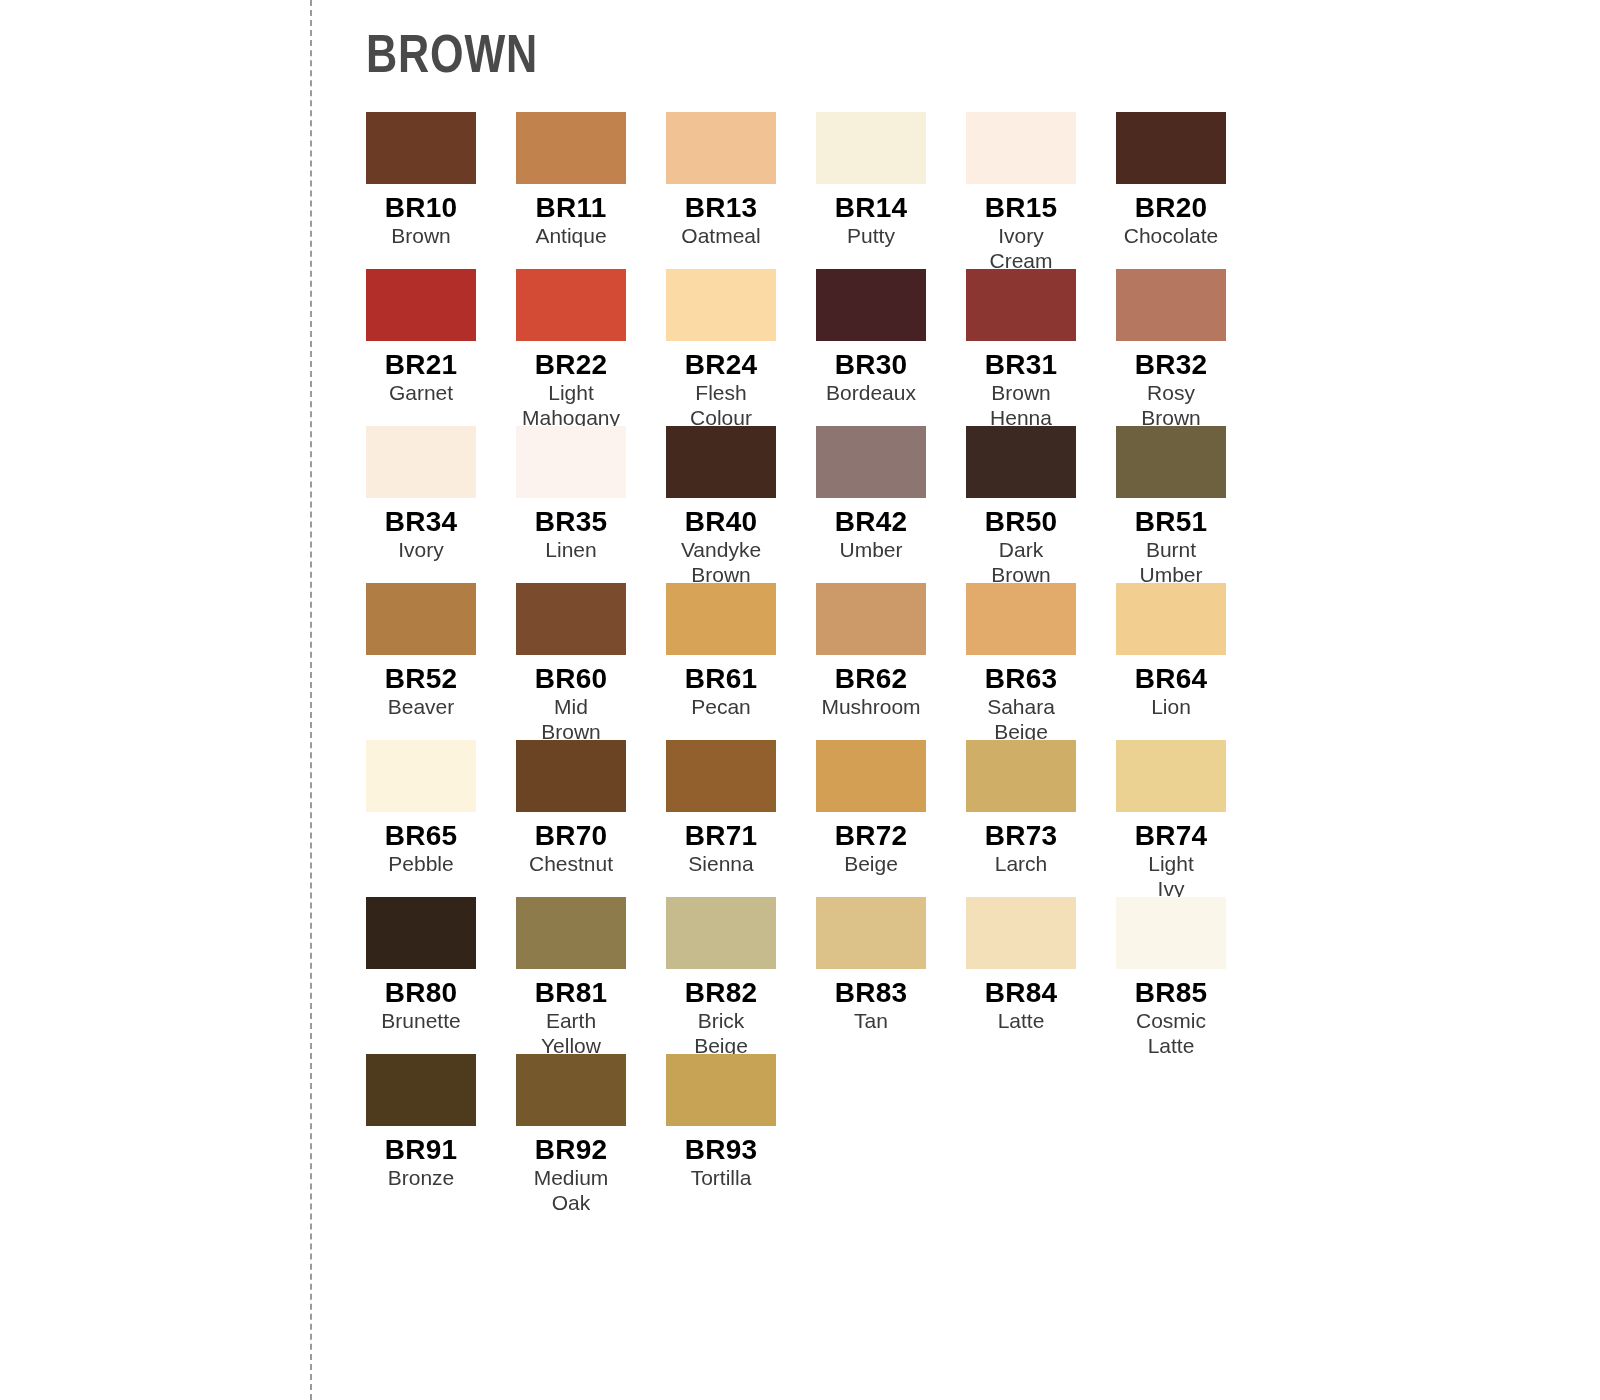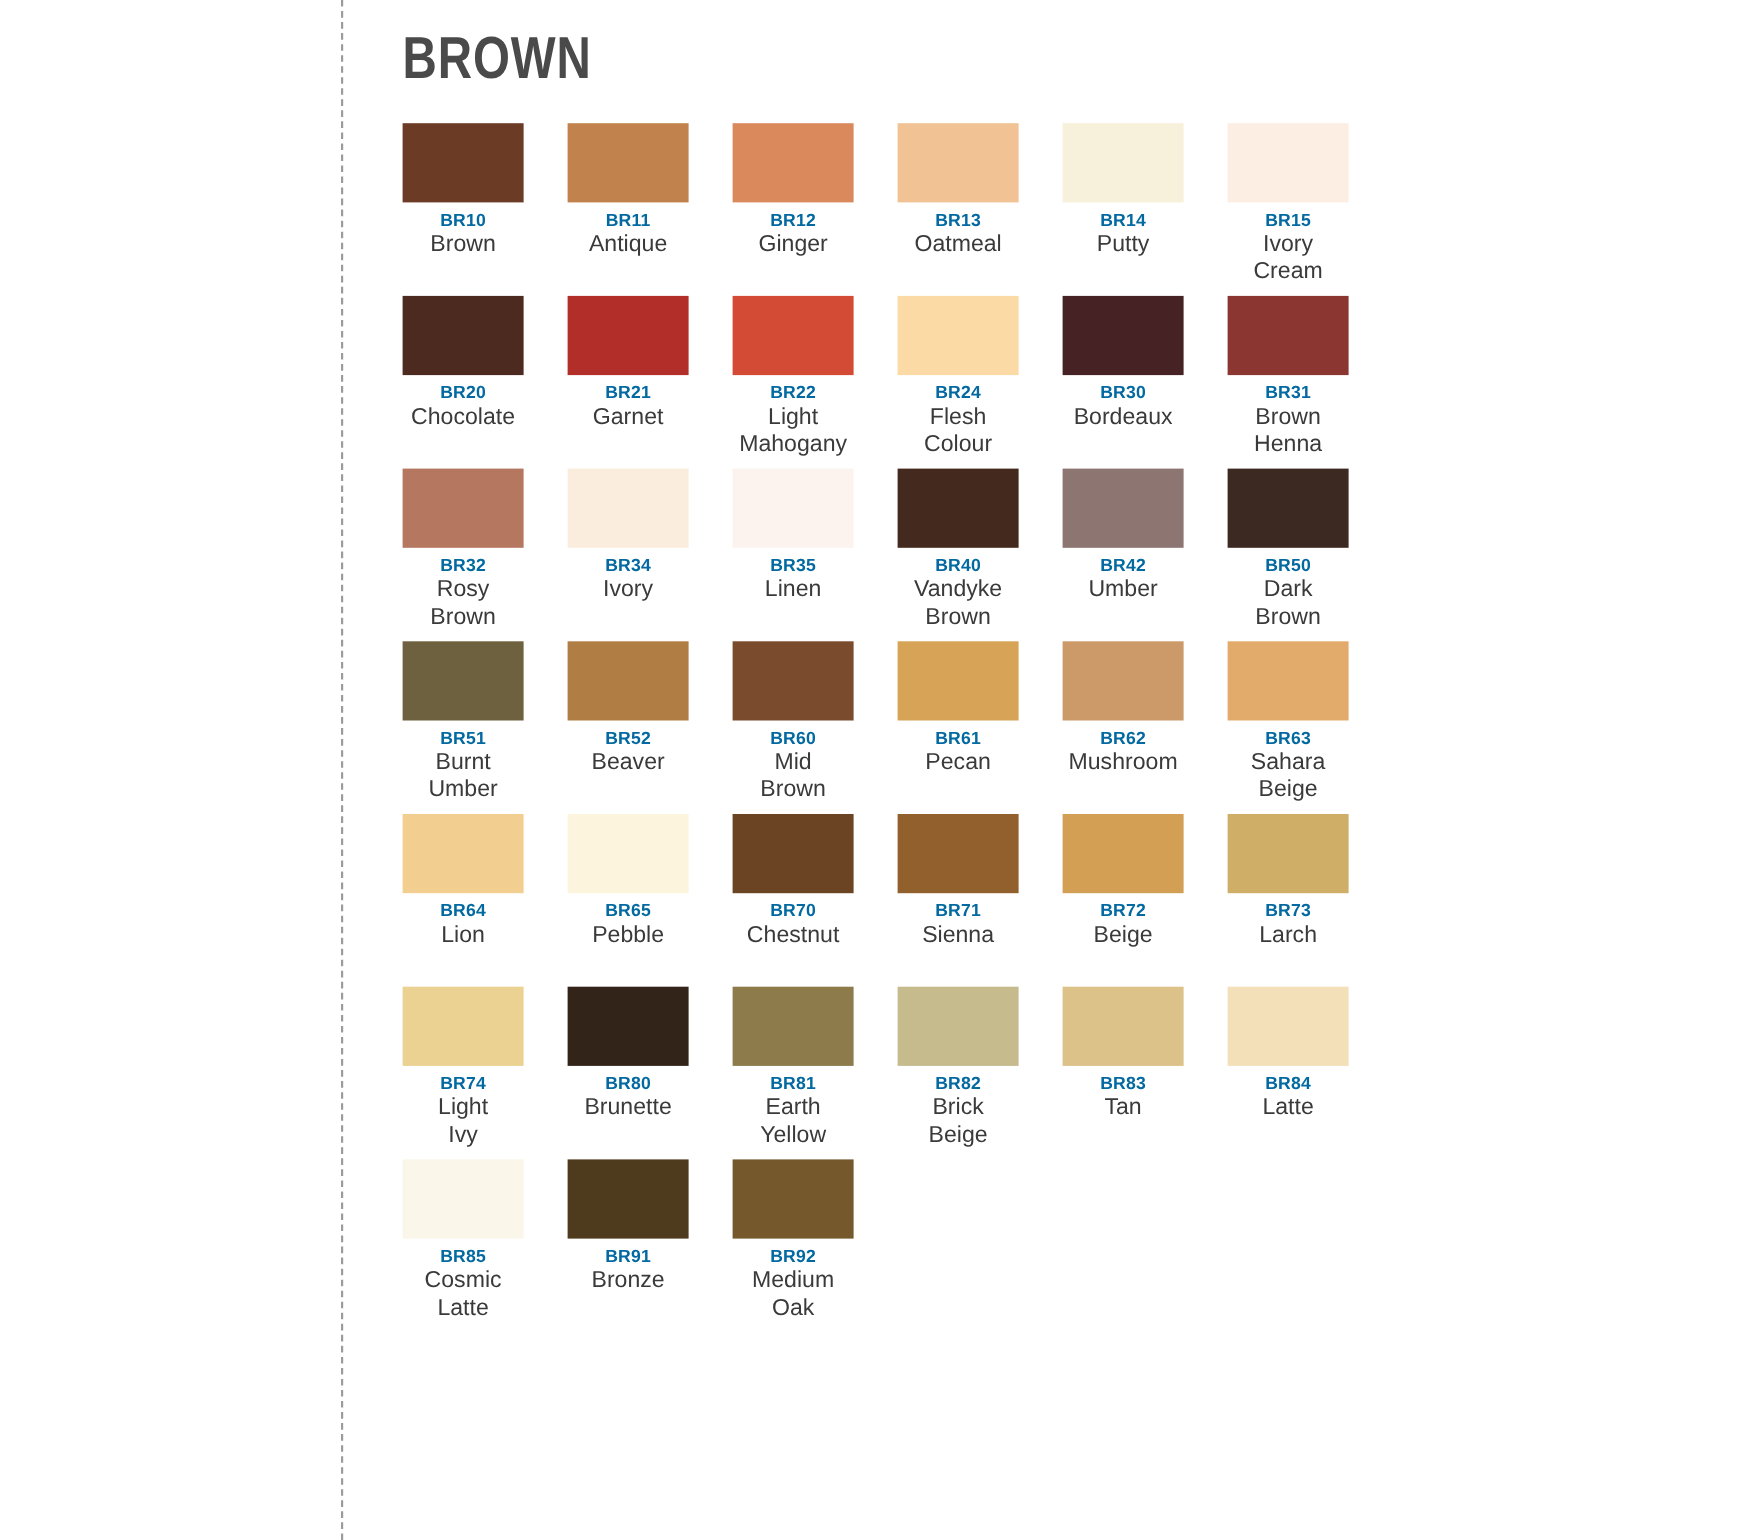--- a/index.html
+++ b/index.html
@@ -79,22 +79,22 @@
   .cell-labels {
     width: 150px;
     text-align: center;
     padding-top: 8px;
     margin-left: -20px;
   }
 
   .code {
     font-family: "Liberation Sans", sans-serif;
     font-weight: 700;
-    font-size: 16px;
-    color: #0369a1;
+    font-size: 28px;
+    color: #000000;
     line-height: 1.15;
     letter-spacing: .2px;
   }
 
   .cname {
     font-family: "Liberation Sans", sans-serif;
     font-weight: 400;
     font-size: 21px;
     color: #3a3a3a;
     line-height: 1.16;
@@ -121,27 +121,20 @@
           </div>
         </div>
         <div class="cell">
           <div class="swatch" style="background: rgb(194, 130, 77);"></div>
           <div class="cell-labels">
             <div class="code">BR11</div>
             <div class="cname">Antique</div>
           </div>
         </div>
         <div class="cell">
-          <div class="swatch" style="background: rgb(217, 137, 92);"></div>
-          <div class="cell-labels">
-            <div class="code">BR12</div>
-            <div class="cname">Ginger</div>
-          </div>
-        </div>
-        <div class="cell">
           <div class="swatch" style="background: rgb(240, 194, 148);"></div>
           <div class="cell-labels">
             <div class="code">BR13</div>
             <div class="cname">Oatmeal</div>
           </div>
         </div>
         <div class="cell">
           <div class="swatch" style="background: rgb(247, 240, 218);"></div>
           <div class="cell-labels">
             <div class="code">BR14</div>
@@ -394,16 +387,23 @@
           </div>
         </div>
         <div class="cell">
           <div class="swatch" style="background: rgb(117, 88, 43);"></div>
           <div class="cell-labels">
             <div class="code">BR92</div>
             <div class="cname">Medium
 Oak</div>
           </div>
         </div>
+        <div class="cell">
+          <div class="swatch" style="background: rgb(198, 163, 85);"></div>
+          <div class="cell-labels">
+            <div class="code">BR93</div>
+            <div class="cname">Tortilla</div>
+          </div>
+        </div>
       </div>
 
   </div>
 </div>
 
 </body></html>

